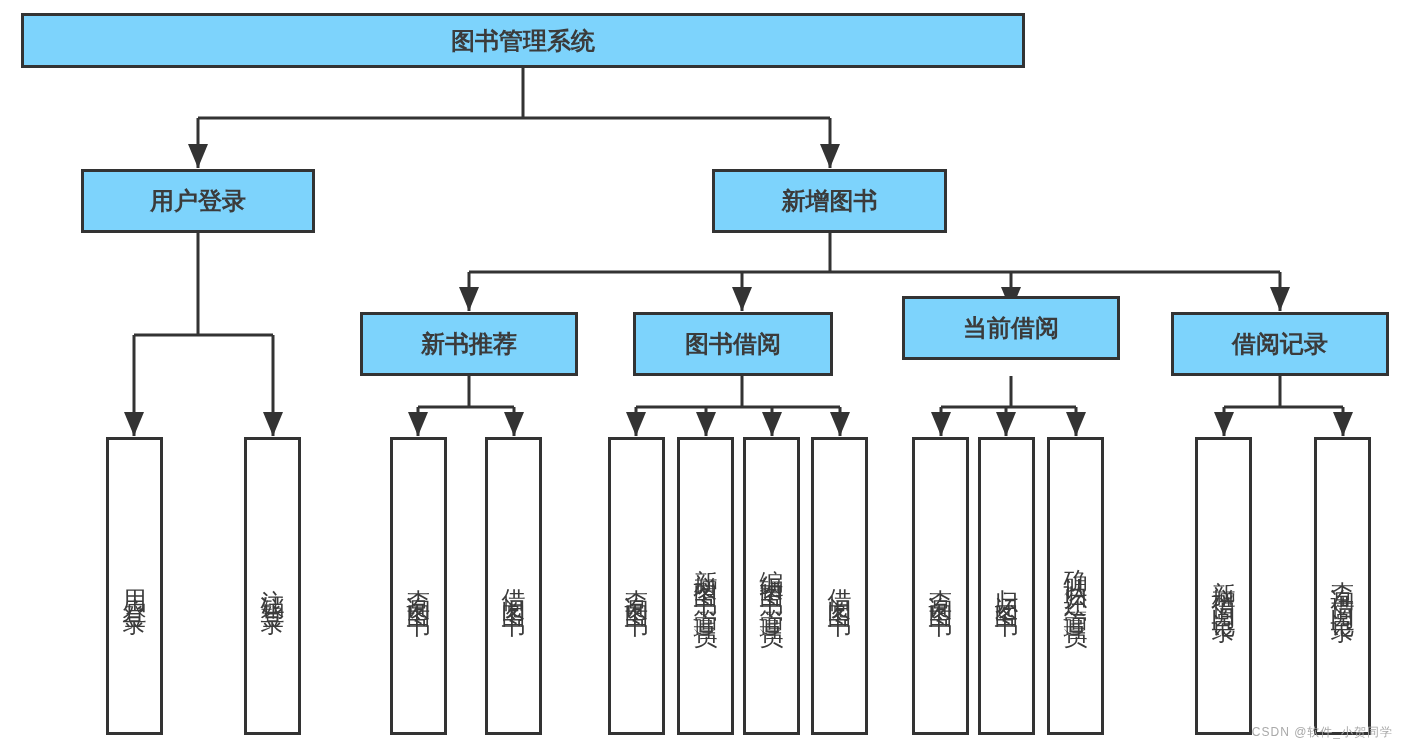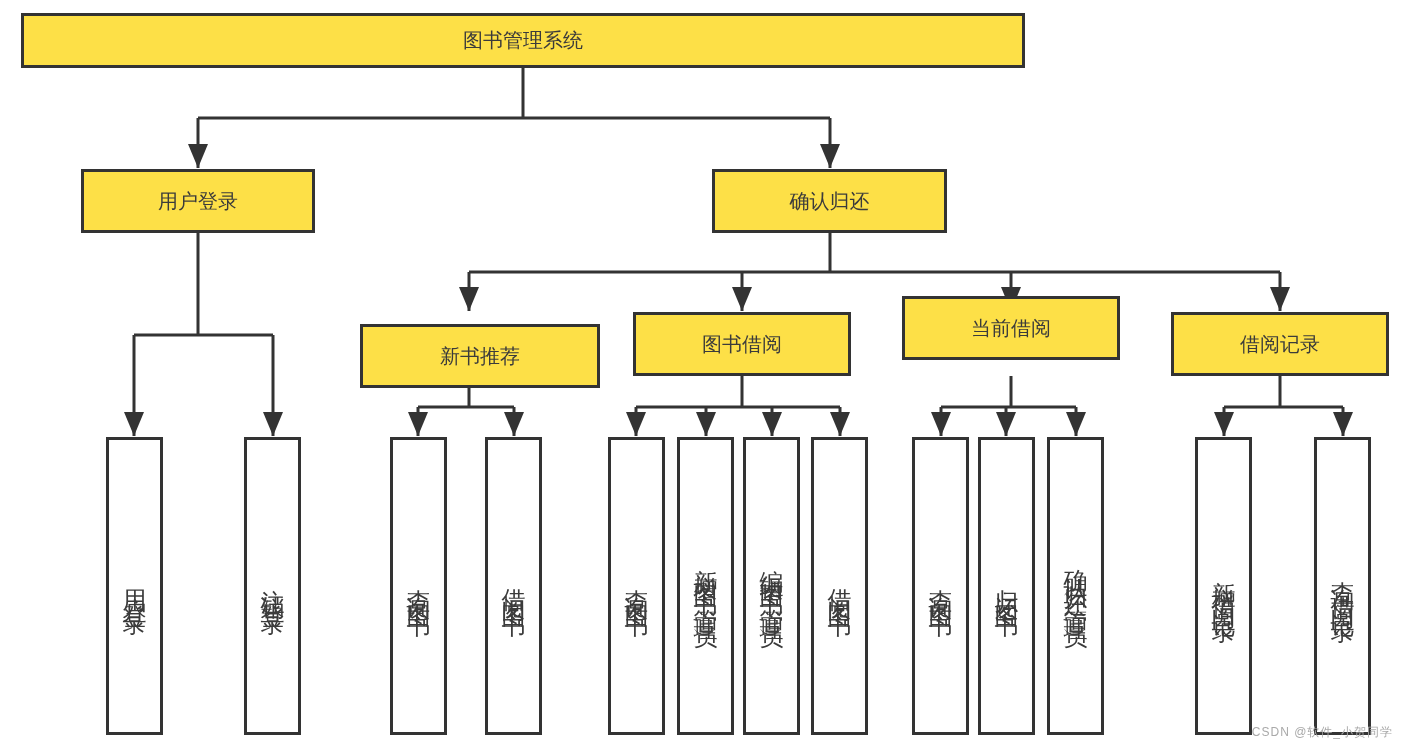--- a/index.html
+++ b/index.html
@@ -17,27 +17,28 @@
   }
   .wires {
     position: absolute;
     left: 0;
     top: 0;
   }
   .node {
     position: absolute;
     box-sizing: border-box;
     border: 3px solid #333333;
-    background: #fde047;
+    background: #7dd3fc;
     display: flex;
     align-items: center;
     justify-content: center;
     color: #3b3b3b;
-    font-size: 20px;
+    font-size: 24px;
     white-space: nowrap;
+    font-weight: bold;
   }
   .leaf {
     position: absolute;
     box-sizing: border-box;
     top: 437px;
     width: 57px;
     height: 298px;
     border: 3px solid #333333;
     background: #ffffff;
     display: flex;
@@ -108,24 +109,24 @@
       <line x1="1076" y1="407" x2="1076" y2="436" marker-end="url(#arrow)"></line>
 
       <line x1="1224" y1="407" x2="1224" y2="436" marker-end="url(#arrow)"></line>
       <line x1="1343" y1="407" x2="1343" y2="436" marker-end="url(#arrow)"></line>
     </g>
   </svg>
 
   <div class="node" style="left:21px; top:13px; width:1004px; height:55px;">图书管理系统</div>
 
   <div class="node" style="left:81px; top:169px; width:234px; height:64px;">用户登录</div>
-  <div class="node" style="left:712px; top:169px; width:235px; height:64px;">确认归还</div>
+  <div class="node" style="left:712px; top:169px; width:235px; height:64px;">新增图书</div>
 
-  <div class="node" style="left:360px; top:324px; width:240px; height:64px;">新书推荐</div>
-  <div class="node" style="left:633px; top:312px; width:218px; height:64px;">图书借阅</div>
+  <div class="node" style="left:360px; top:312px; width:218px; height:64px;">新书推荐</div>
+  <div class="node" style="left:633px; top:312px; width:200px; height:64px;">图书借阅</div>
   <div class="node" style="left:902px; top:296px; width:218px; height:64px;">当前借阅</div>
   <div class="node" style="left:1171px; top:312px; width:218px; height:64px;">借阅记录</div>
 
   <div class="leaf" style="left:106px;">
     <span class="vtext">用户登录</span>
   </div>
   <div class="leaf" style="left:244px;">
     <span class="vtext">注销登录</span>
   </div>
 

